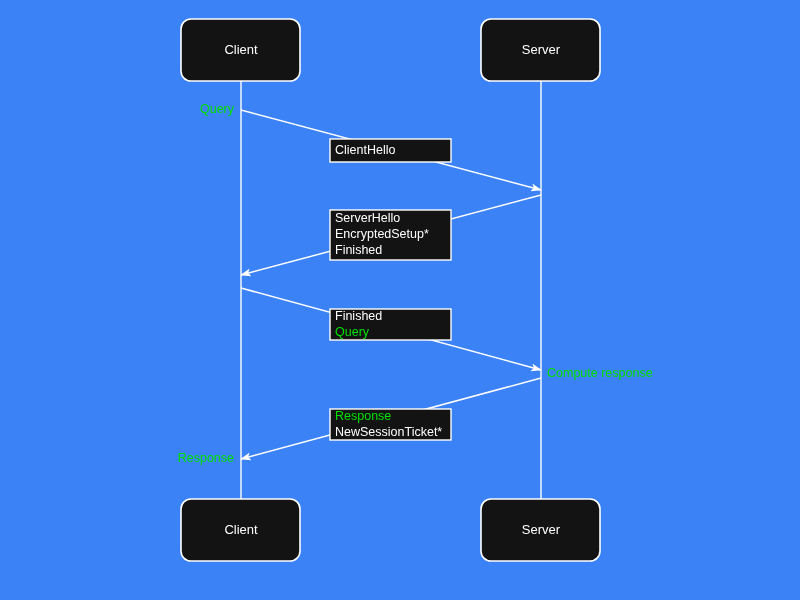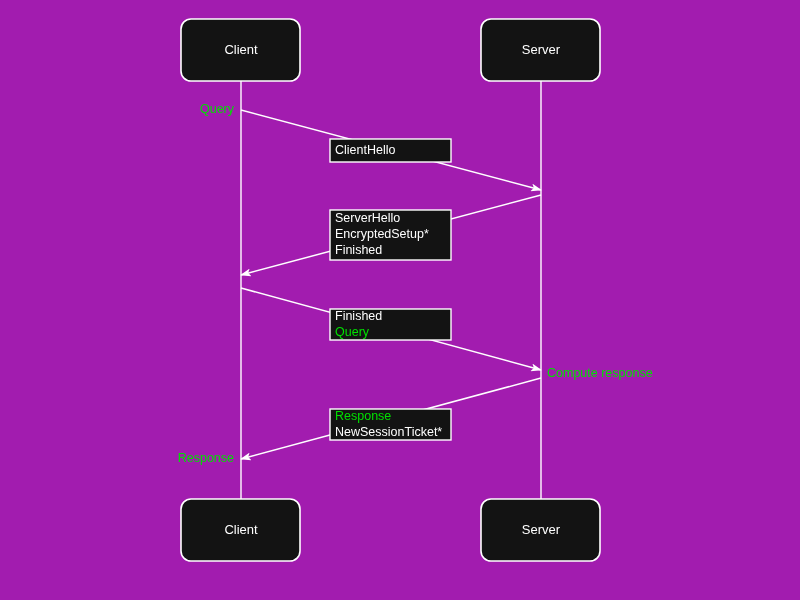--- a/index.html
+++ b/index.html
@@ -10,21 +10,21 @@
   body {
     width: 800px;
     height: 600px;
     overflow: hidden;
     font-family: "Liberation Sans", sans-serif;
   }
   #diagram-root {
     position: relative;
     width: 800px;
     height: 600px;
-    background: #a21caf;
+    background: #3b82f6;
   }
   svg#seq-svg {
     position: absolute;
     top: 0;
     left: 0;
     width: 800px;
     height: 600px;
     display: block;
   }
   .actor-box {

